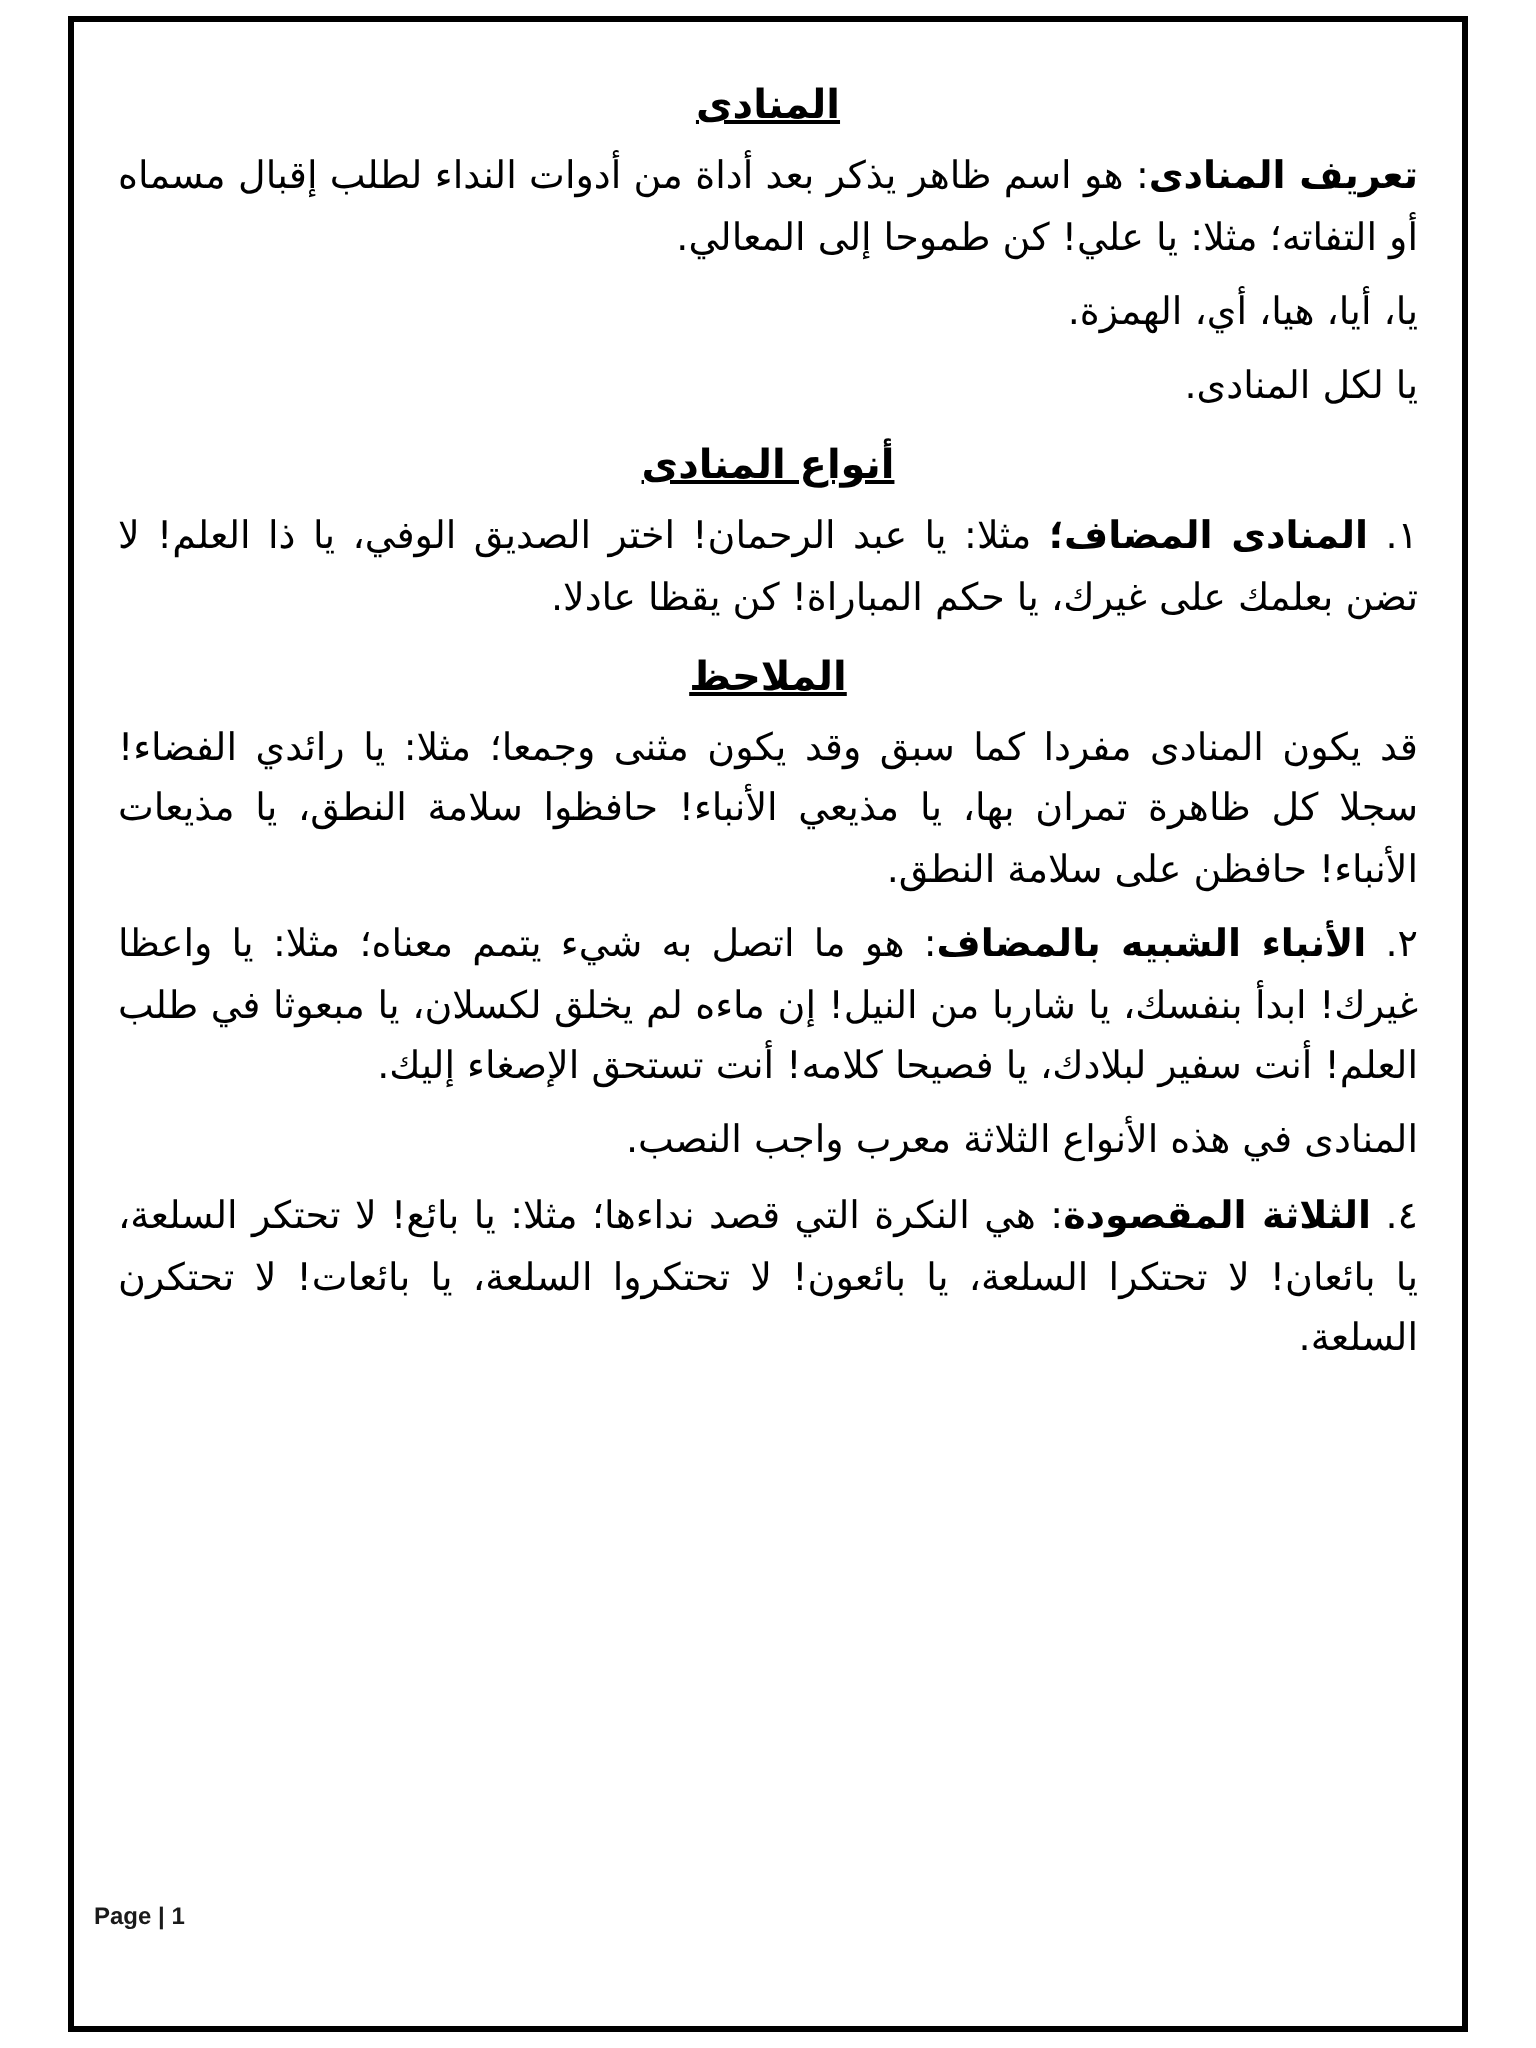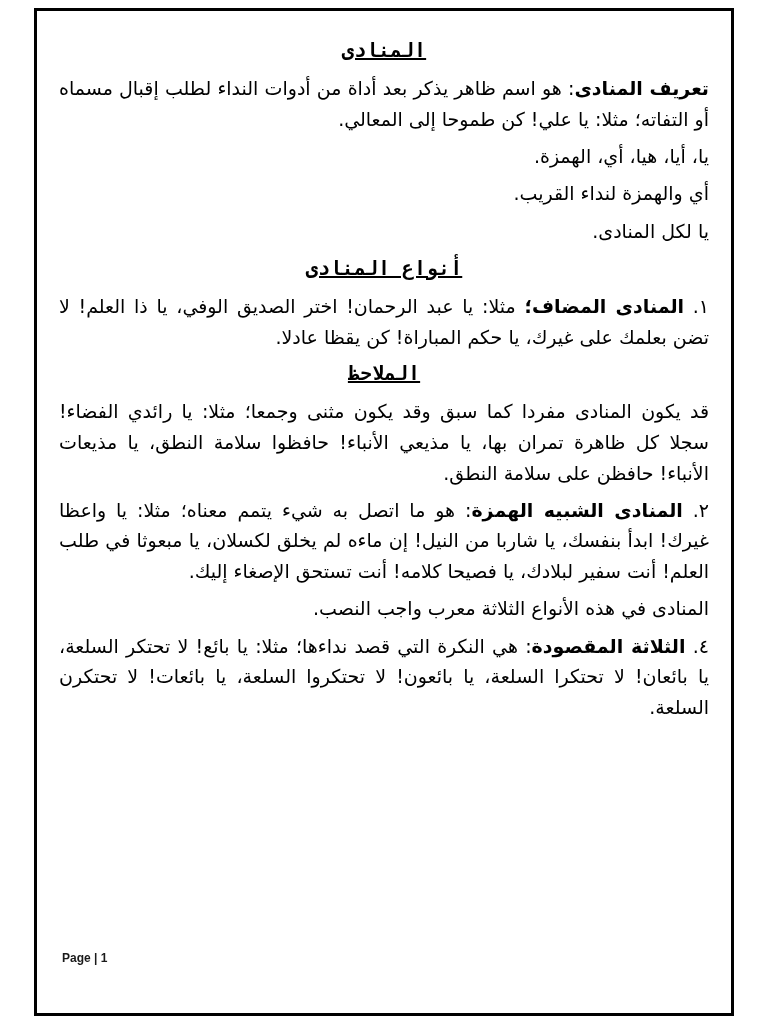--- a/index.html
+++ b/index.html
@@ -27,42 +27,41 @@
     right: 22px;
     direction: rtl;
   }
   .heading {
     font-size: 20px;
     font-weight: bold;
     text-decoration: underline;
     text-align: center;
     margin: 8px 0 6px 0;
     line-height: 1.5;
-    font-family: Liberation Mono, monospace;
   }
   .para {
     font-size: 19px;
     line-height: 1.62;
     text-align: justify;
     text-justify: inter-word;
     margin-bottom: 6px;
   }
   .line {
     font-size: 19px;
     line-height: 1.62;
     margin-bottom: 7px;
   }
   .lead {
     font-weight: bold;
   }
   .num { font-weight: normal; }
   .footer {
     position: absolute;
     bottom: 48px;
-    left: 25px;
+    left: 10px;
     direction: ltr;
     font-family: "Liberation Sans", sans-serif;
     font-size: 12px;
     font-weight: bold;
     color: #1a1a1a;
   }
 </style>
 </head>
 <body>
 
@@ -70,32 +69,31 @@
   <div class="frame">
 
     <main class="content" lang="ar" dir="rtl">
 
       <h1 class="heading">المنادى</h1>
 
       <p class="para"><span class="lead">تعريف المنادى</span><span>: هو اسم ظاهر يذكر بعد أداة من أدوات النداء لطلب إقبال مسماه أو التفاته؛ مثلا: يا علي! كن طموحا إلى المعالي.</span></p>
 
 
       <p class="line">يا، أيا، هيا، أي، الهمزة.</p>
-      <p class="line">أي والهمزة لنداء القريب.</p>
       <p class="line">يا لكل المنادى.</p>
 
       <h2 class="heading">أنواع المنادى</h2>
 
       <p class="para"><span class="num">١. </span><span class="lead">المنادى المضاف؛</span><span> مثلا: يا عبد الرحمان! اختر الصديق الوفي، يا ذا العلم! لا تضن بعلمك على غيرك، يا حكم المباراة! كن يقظا عادلا.</span></p>
 
       <h2 class="heading">الملاحظ</h2>
 
       <p class="para">قد يكون المنادى مفردا كما سبق وقد يكون مثنى وجمعا؛ مثلا: يا رائدي الفضاء! سجلا كل ظاهرة تمران بها، يا مذيعي الأنباء! حافظوا سلامة النطق، يا مذيعات الأنباء! حافظن على سلامة النطق.</p>
 
-      <p class="para"><span class="num">٢. </span><span class="lead">المنادى الشبيه الهمزة</span><span>: هو ما اتصل به شيء يتمم معناه؛ مثلا: يا واعظا غيرك! ابدأ بنفسك، يا شاربا من النيل! إن ماءه لم يخلق لكسلان، يا مبعوثا في طلب العلم! أنت سفير لبلادك، يا فصيحا كلامه! أنت تستحق الإصغاء إليك.</span></p>
+      <p class="para"><span class="num">٢. </span><span class="lead">الأنباء الشبيه بالمضاف</span><span>: هو ما اتصل به شيء يتمم معناه؛ مثلا: يا واعظا غيرك! ابدأ بنفسك، يا شاربا من النيل! إن ماءه لم يخلق لكسلان، يا مبعوثا في طلب العلم! أنت سفير لبلادك، يا فصيحا كلامه! أنت تستحق الإصغاء إليك.</span></p>
 
 
 
       <p class="line">المنادى في هذه الأنواع الثلاثة معرب واجب النصب.</p>
 
       <p class="para"><span class="num">٤. </span><span class="lead">الثلاثة المقصودة</span><span>: هي النكرة التي قصد نداءها؛ مثلا: يا بائع! لا تحتكر السلعة، يا بائعان! لا تحتكرا السلعة، يا بائعون! لا تحتكروا السلعة، يا بائعات! لا تحتكرن السلعة.</span></p>
 
     </main>
 
     <div class="footer">Page | 1</div>

